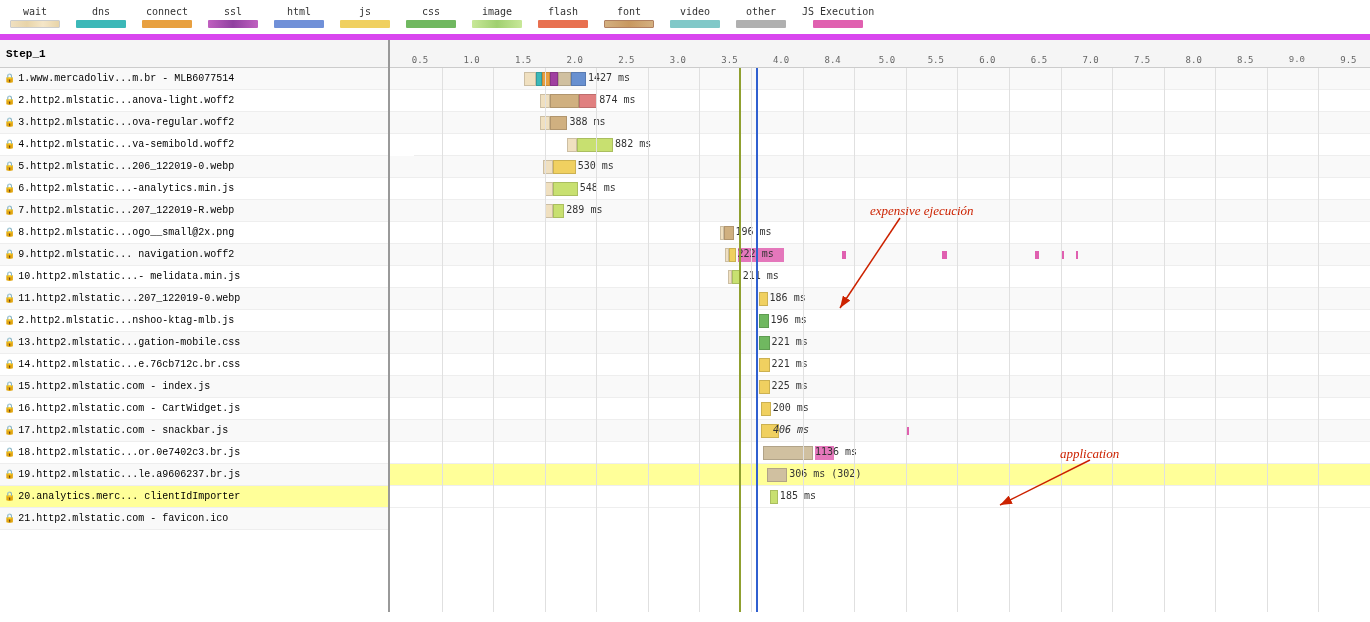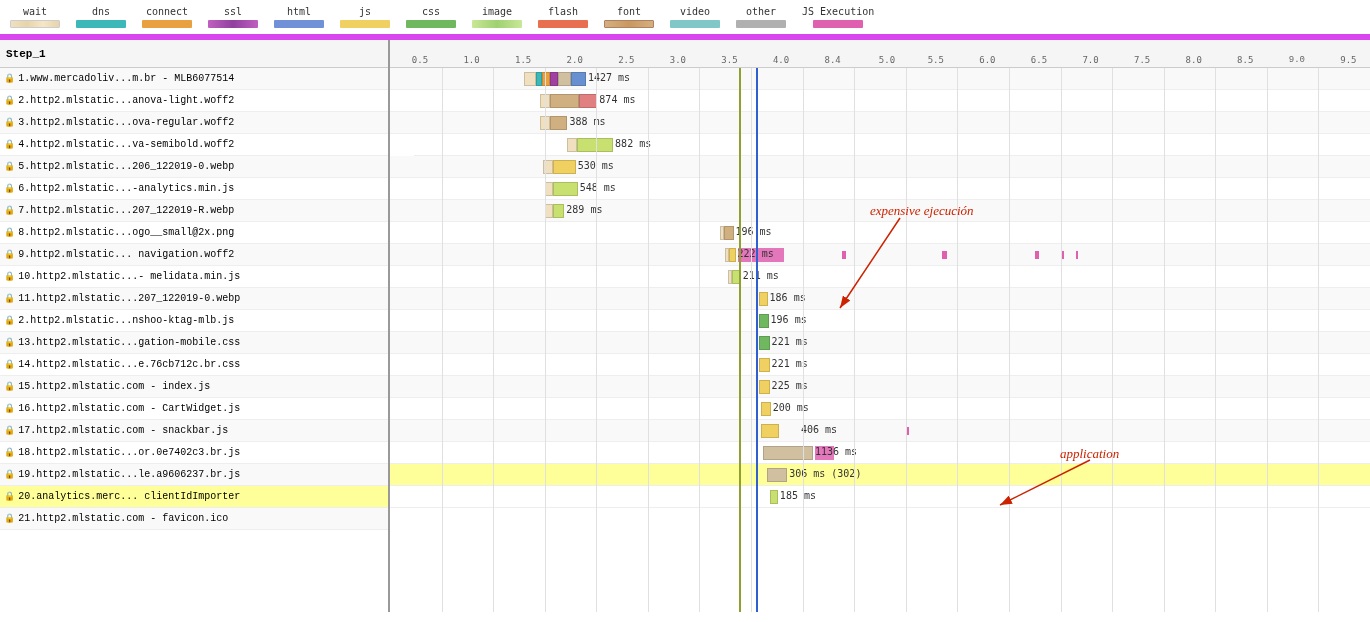--- a/index.html
+++ b/index.html
@@ -474,21 +474,21 @@
             <div class="bar-segment" style="left: 369.305px; width: 10.3158px; background: rgb(240, 208, 96); border: 1px solid rgba(0, 0, 0, 0.15);"></div>
             <div class="timing-label" style="left: 381.621px;">225 ms</div>
           </div>
           <div class="timing-row" style="height: 22px;">
             <div class="bar-segment" style="left: 371.368px; width: 9.28421px; background: rgb(240, 208, 96); border: 1px solid rgba(0, 0, 0, 0.15);"></div>
             <div class="timing-label" style="left: 382.653px;">200 ms</div>
           </div>
           <div class="timing-row" style="height: 22px;">
             <div class="bar-segment" style="left: 371.368px; width: 17.5368px; background: rgb(240, 208, 96); border: 1px solid rgba(0, 0, 0, 0.15);"></div>
             <div class="bar-segment" style="left: 515.789px; width: 3px; background: rgb(224, 96, 176); height: 8px; top: 7px;"></div>
-            <div class="timing-label" style="left: 411px;">406 ms</div>
+            <div class="timing-label" style="left: 383px; font-style: italic;">406 ms</div>
           </div>
           <div class="timing-row" style="height: 22px;">
             <div class="bar-segment" style="left: 373.432px; width: 49.5158px; background: rgb(208, 192, 160); border: 1px solid rgba(0, 0, 0, 0.15);"></div>
             <div class="bar-segment" style="left: 425.011px; width: 18.5684px; background: rgb(224, 96, 176); opacity: 0.85;"></div>
             <div class="timing-label" style="left: 424.947px;">1136 ms</div>
           </div>
           <div class="timing-row highlighted" style="height: 22px;">
             <div class="bar-segment" style="left: 376.526px; width: 20.6316px; background: rgb(208, 192, 160); border: 1px solid rgba(0, 0, 0, 0.15);"></div>
             <div class="timing-label" style="left: 399.158px;">306 ms (302)</div>
           </div>

